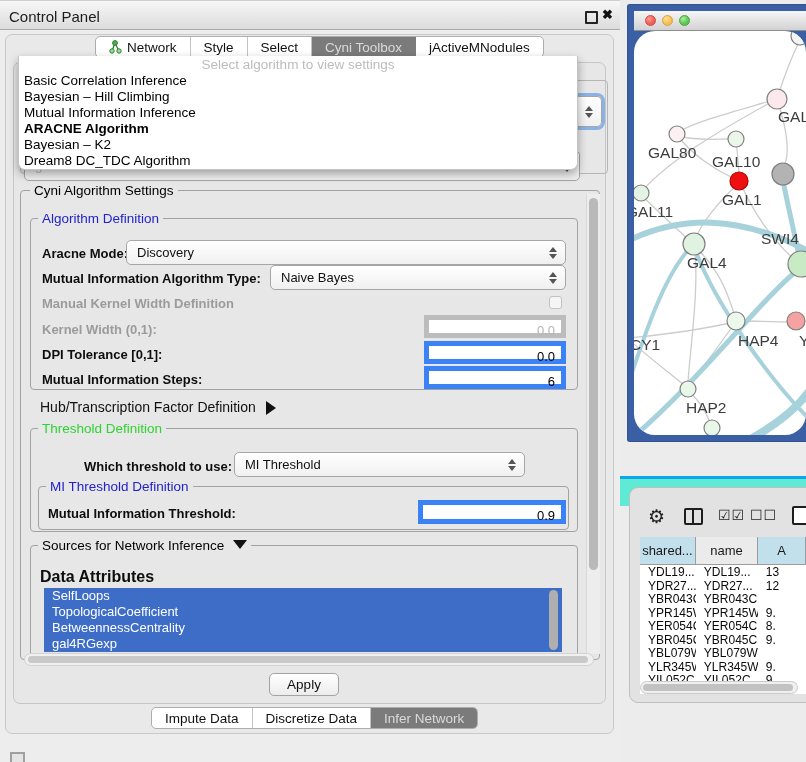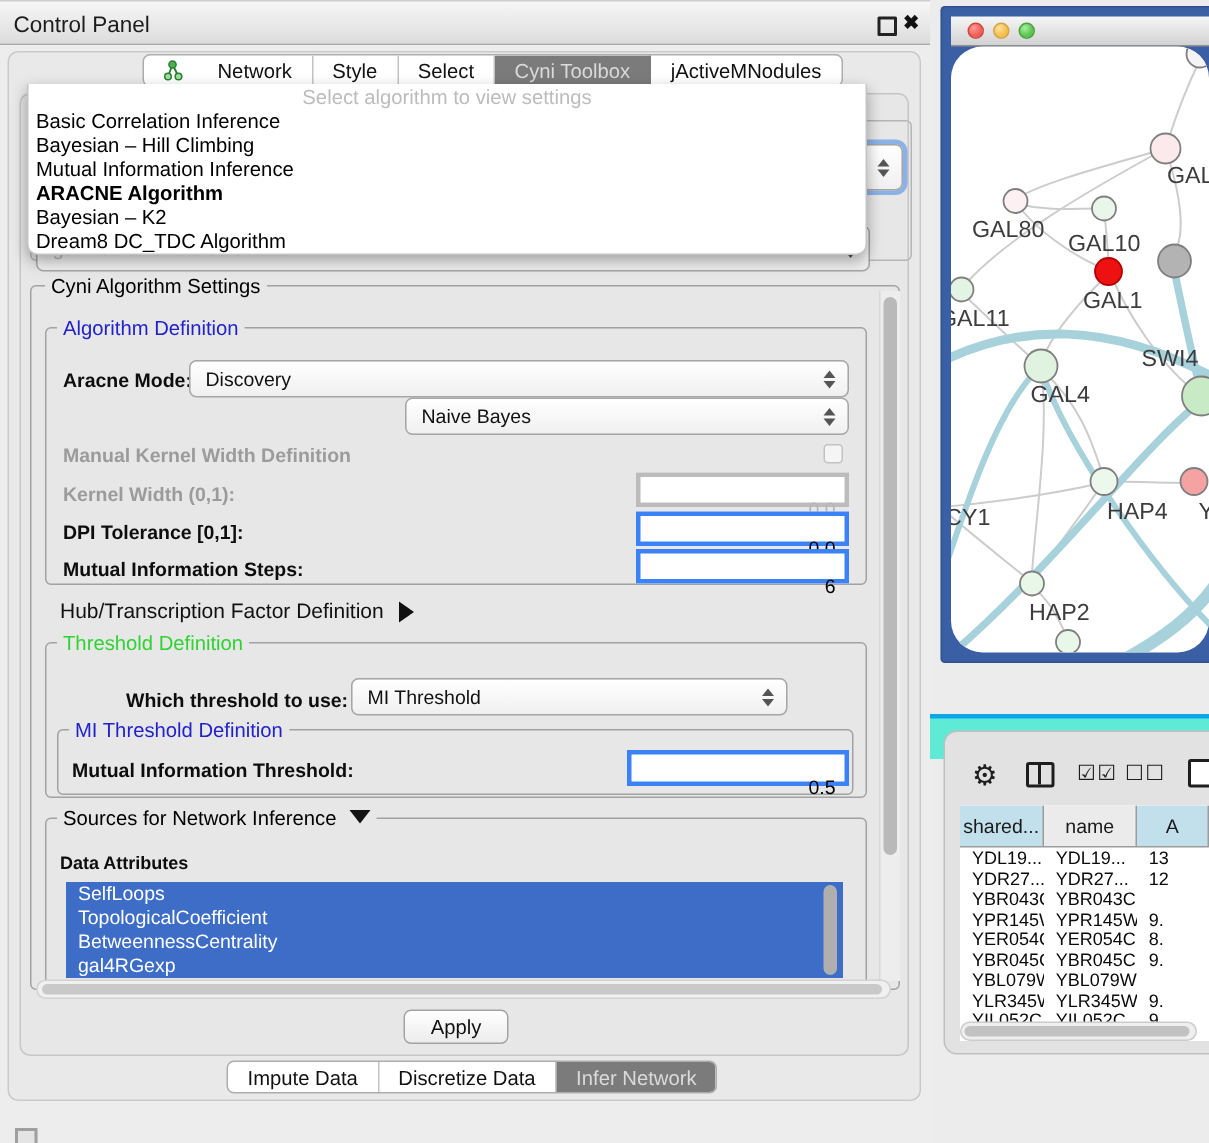--- a/index.html
+++ b/index.html
@@ -18,21 +18,21 @@
   #close-icon{left:602px;top:6px;font-size:13px;font-weight:bold;color:#111;}
 
   #dock-panel{left:5px;top:34px;width:609px;height:700px;background:#e9e9e9;
     border:1px solid #c9c9c9;border-radius:7px;box-sizing:border-box;}
   #content-panel{left:13px;top:62px;width:593px;height:642px;background:#e7e7e7;
     border:1px solid #c6c6c6;border-radius:7px;box-sizing:border-box;}
 
   
   .tabbar{display:flex;align-items:stretch;background:#fff;border:1px solid #adadad;
     border-radius:5px;overflow:hidden;height:22px;box-sizing:border-box;}
-  .tabbar .tab{display:flex;align-items:center;gap:23px;padding:0 13px;font-size:13.5px;
+  .tabbar .tab{display:flex;align-items:center;gap:5px;padding:0 13px;font-size:13.5px;
     color:#111;border-right:1px solid #c3c3c3;white-space:nowrap;}
   .tabbar .tab:last-child{border-right:none;}
   .tabbar .tab.sel{background:#7b7b7b;color:#dadada;border-right-color:#7b7b7b;}
   #top-tabs{left:95px;top:36px;}
   #bottom-tabs{left:151px;top:707px;}
 
   
   .combo{background:linear-gradient(#ffffff,#f0f0f0);border:1px solid #a6a6a6;
     border-radius:5px;box-sizing:border-box;display:flex;align-items:center;}
   .combo .val{font-size:13px;color:#111;padding-left:10px;flex:1;}
@@ -52,22 +52,22 @@
     box-shadow:0 4px 10px rgba(0,0,0,.35);z-index:40;padding-top:1px;box-sizing:border-box;}
   #algo-popup .ph{text-align:center;font-size:13.5px;color:#bcbcbc;height:16px;line-height:16px;}
   .algo-item{font-size:13.5px;color:#000;height:16px;line-height:16px;padding-left:5px;}
   .algo-item.sel{font-weight:bold;}
 
   
   .groupbox{border:1px solid #a2a2a2;border-radius:4px;box-sizing:border-box;}
   .gb-label{position:absolute;font-size:13.5px;background:#e7e7e7;padding:0 4px;line-height:13px;}
   .lbl{position:absolute;font-size:13px;font-weight:bold;color:#0d0d0d;white-space:nowrap;}
   .lbl.dis{color:#9b9b9b;}
-  .field{position:absolute;background:#fff;border:3px solid #3b82f6;box-sizing:border-box;
-    font-size:13px;color:#000;text-align:right;padding:14px 6px 0 0;}
+  .field{position:absolute;background:#fff;border:5px solid #3b82f6;box-sizing:border-box;
+    font-size:13px;color:#000;text-align:right;padding:3px 6px 0 0;}
   .field.dis{border-color:#bcbcbc;color:#b5b5b5;}
   #cyni-group{left:20px;top:190px;width:580px;height:470px;}
   #algo-def-group{left:30px;top:218px;width:548px;height:172px;}
   #threshold-group{left:30px;top:428px;width:548px;height:104px;}
   #mi-def-group{left:38px;top:486px;width:531px;height:44px;}
   #sources-group{left:30px;top:545px;width:548px;height:114px;}
   .blue-t{color:#2222cc;}
   .green-t{color:#2fd332;}
   .tri-right{display:inline-block;width:0;height:0;border-top:7px solid transparent;
     border-bottom:7px solid transparent;border-left:10px solid #111;vertical-align:-3px;margin-left:6px;}
@@ -212,20 +212,21 @@
 
   <span class="lbl" style="left:42px;top:246px;">Aracne Mode:</span>
   <div class="abs combo" style="left:126px;top:240px;width:440px;height:25px;">
     <span class="val">Discovery</span>
     <span class="arrows">
         <i class="up"></i>
         <i class="dn"></i>
       </span>
   </div>
 
+  <span class="lbl" style="left:42px;top:271px;">Mutual Information Algorithm Type:</span>
   <div class="abs combo" style="left:270px;top:265px;width:296px;height:25px;">
     <span class="val">Naive Bayes</span>
     <span class="arrows">
         <i class="up"></i>
         <i class="dn"></i>
       </span>
   </div>
 
   <span class="lbl dis" style="left:42px;top:296px;">Manual Kernel Width Definition</span>
   <div class="abs" id="manual-checkbox"></div>
@@ -253,28 +254,28 @@
     <span class="arrows">
         <i class="up"></i>
         <i class="dn"></i>
       </span>
   </div>
 
   <div class="abs groupbox" id="mi-def-group"></div>
   <span class="gb-label blue-t" style="left:46px;top:480px;">MI Threshold Definition</span>
 
   <span class="lbl" style="left:48px;top:506px;">Mutual Information Threshold:</span>
-  <div class="abs field" style="left:418px;top:500px;width:148px;height:24px;">0.5</div>
+  <div class="abs field" style="left:418px;top:500px;width:148px;height:24px;">0.9</div>
 
   <div class="abs groupbox" id="sources-group"></div>
   <span class="gb-label" style="left:38px;top:539px;">
     <span>Sources for Network Inference</span>
     <span class="tri-down"></span>
   </span>
-  <span class="lbl" style="left:40px;top:568px;font-size:12px;">Data Attributes</span>
+  <span class="lbl" style="left:40px;top:568px;font-size:16px;">Data Attributes</span>
 
   <div class="abs" id="attr-list">
       <div class="attr-row">SelfLoops</div>
       <div class="attr-row">TopologicalCoefficient</div>
       <div class="attr-row">BetweennessCentrality</div>
       <div class="attr-row">gal4RGexp</div>
     </div>
   <div class="abs" id="attr-vscroll"></div>
 
   <div class="abs" id="panel-vscroll-track"></div>

